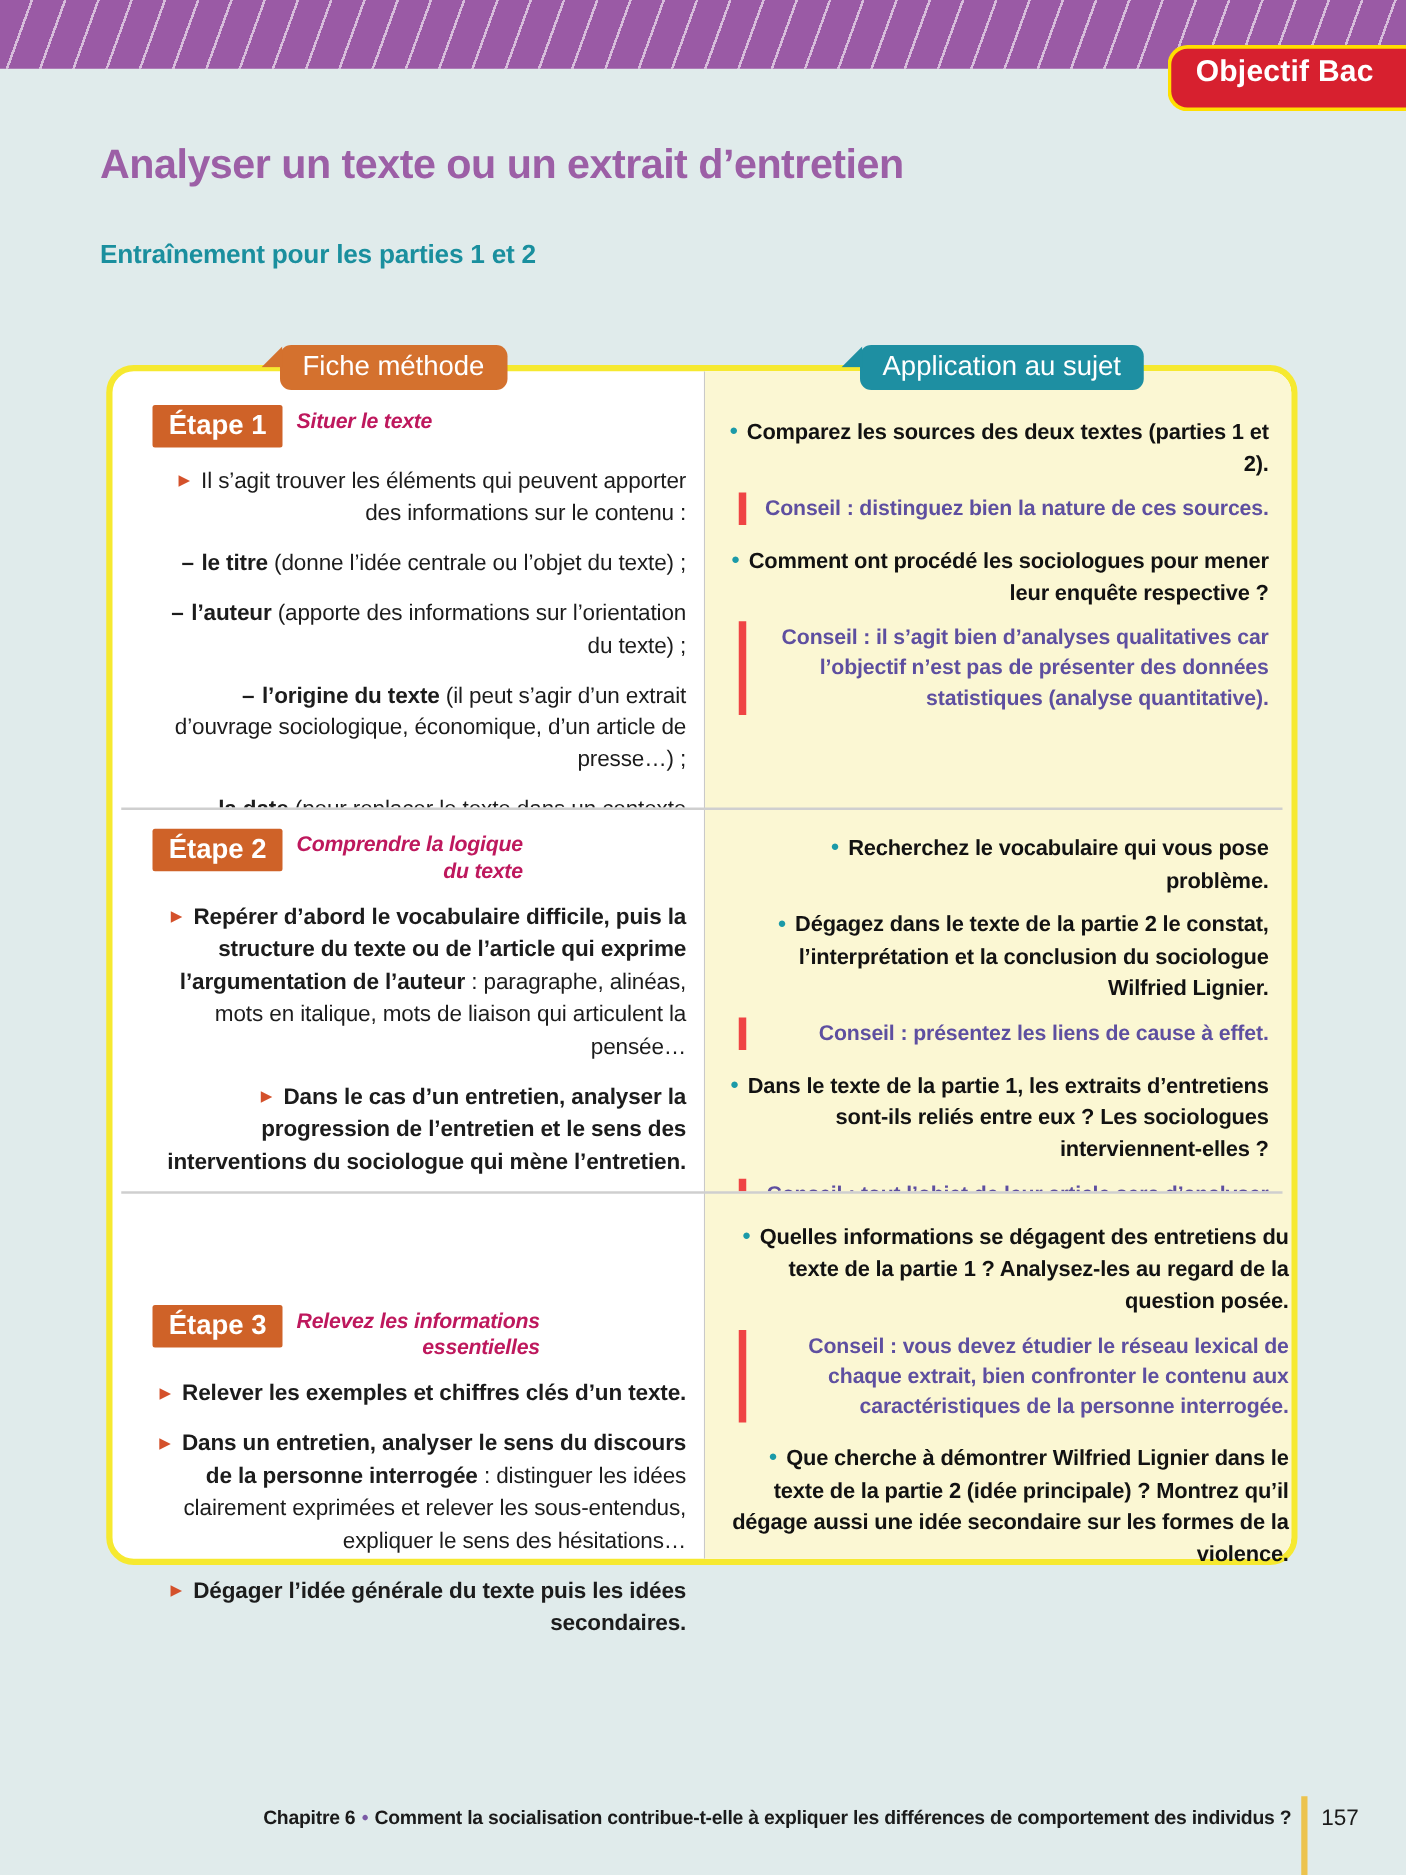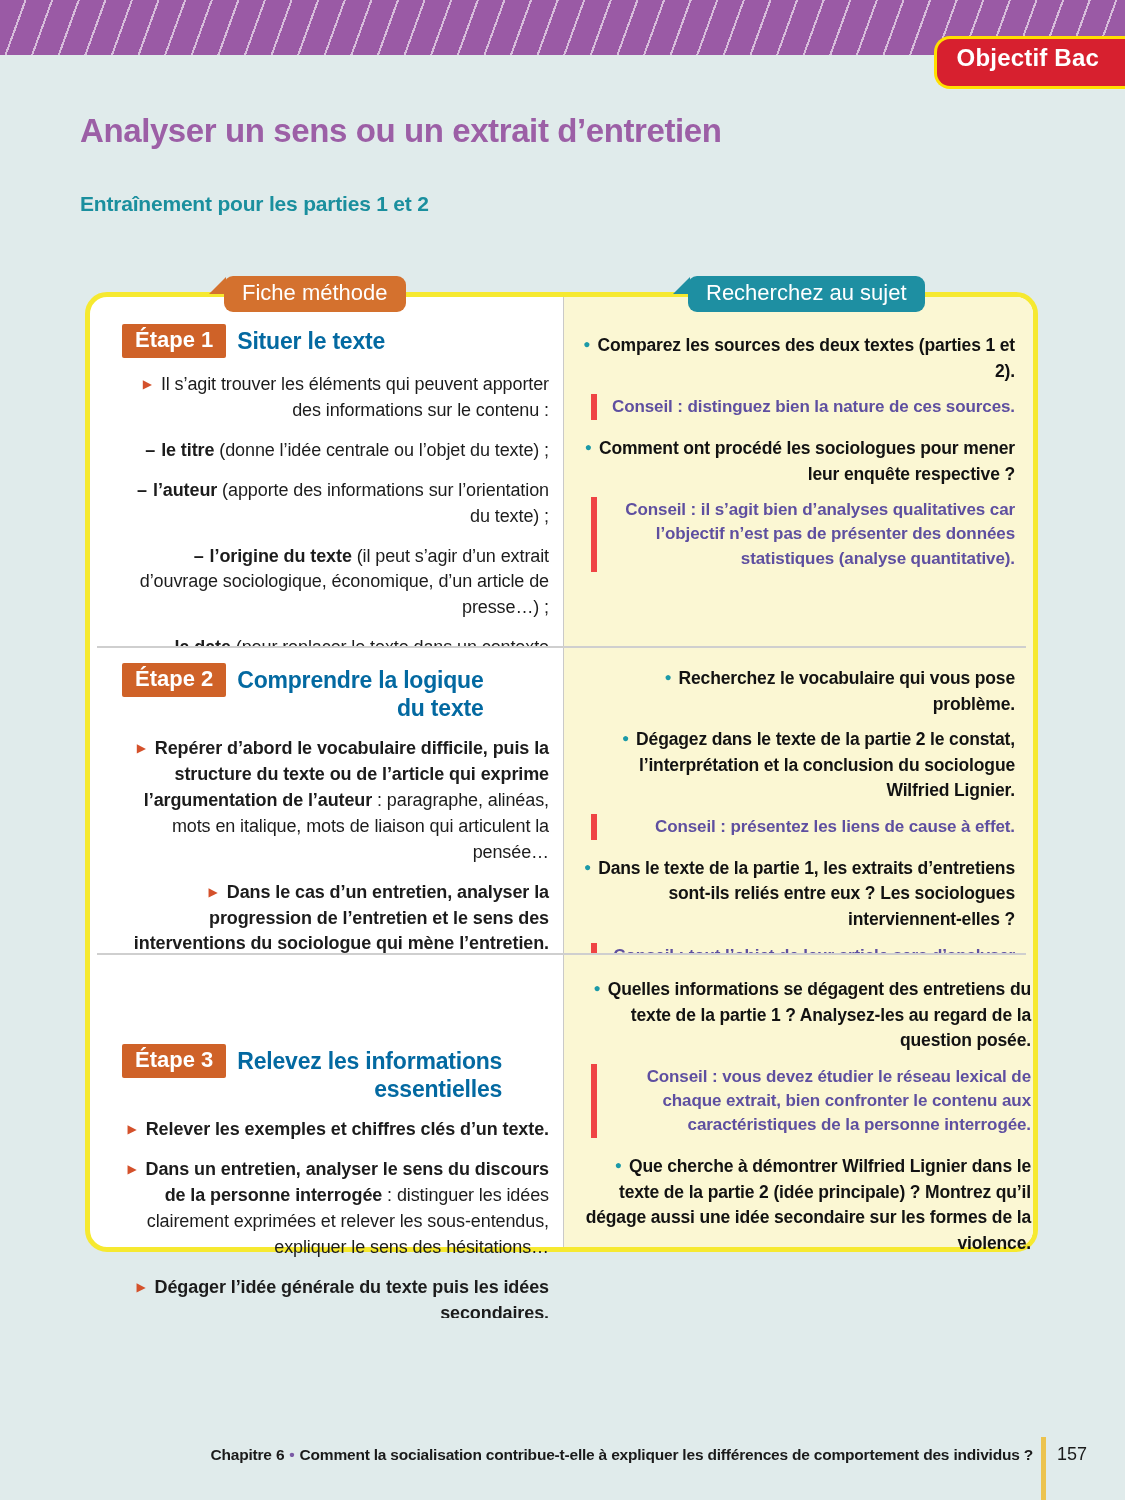--- a/index.html
+++ b/index.html
@@ -69,22 +69,22 @@
   .tag-method::before{background:#d4712e;}
   .tag-application{left:688px;background:#1e8fa2;}
   .tag-application::before{background:#1e8fa2;}
   
   .step-header{display:flex;align-items:flex-start;margin:0 0 6px 0;}
   .etape-badge{
     flex:0 0 auto;background:#cf6228;color:#fff;font-weight:bold;font-size:22px;
     padding:3px 13px 5px;border-radius:2px;
   }
   .step-title{
-    margin:3px 0 0 11px;color:#0369a1;font-weight:bold;font-size:23px;
-    line-height:1.22;letter-spacing:-.2px;
+    margin:3px 0 0 11px;color:#be185d;font-weight:bold;font-size:17px;
+    line-height:1.22;letter-spacing:-.2px;font-style:italic;
   }
   
   .m-item{
     margin:14px 0 0 0;font-size:18px;line-height:1.44;color:#1c1c1c;
     letter-spacing:-.1px;
   }
   .m-item .b{font-weight:bold;}
   .arrow{
     color:#d4512b;font-size:12px;margin-right:9px;position:relative;top:-2px;
   }
@@ -115,25 +115,25 @@
     position:absolute;left:1057px;top:1444px;font-size:18px;color:#1a1a1a;
   }
 </style>
 </head>
 <body>
 
 <div class="banner"></div>
 
 <div class="objectif-badge">Objectif Bac</div>
 
-<div class="page-title">Analyser un sens ou un extrait d’entretien</div>
+<div class="page-title">Analyser un texte ou un extrait d’entretien</div>
 <div class="page-subtitle">Entraînement pour les parties 1 et 2</div>
 
 <div class="tag tag-method">Fiche méthode</div>
-<div class="tag tag-application">Recherchez au sujet</div>
+<div class="tag tag-application">Application au sujet</div>
 
 <div class="method-box">
   <div class="col-right">
     <div class="sec r1">
         <p class="q-item"><span class="q-bullet">●</span>Comparez les sources des deux textes (parties 1 et 2).</p>
         <div class="conseil">Conseil : distinguez bien la nature de ces sources.</div>
         <p class="q-item"><span class="q-bullet">●</span>Comment ont procédé les sociologues pour mener leur enquête respective ?</p>
         <div class="conseil">Conseil : il s’agit bien d’analyses qualitatives car l’objectif n’est pas de présenter des données statistiques (analyse quantitative).</div>
       </div>
     <div class="sec r2">

